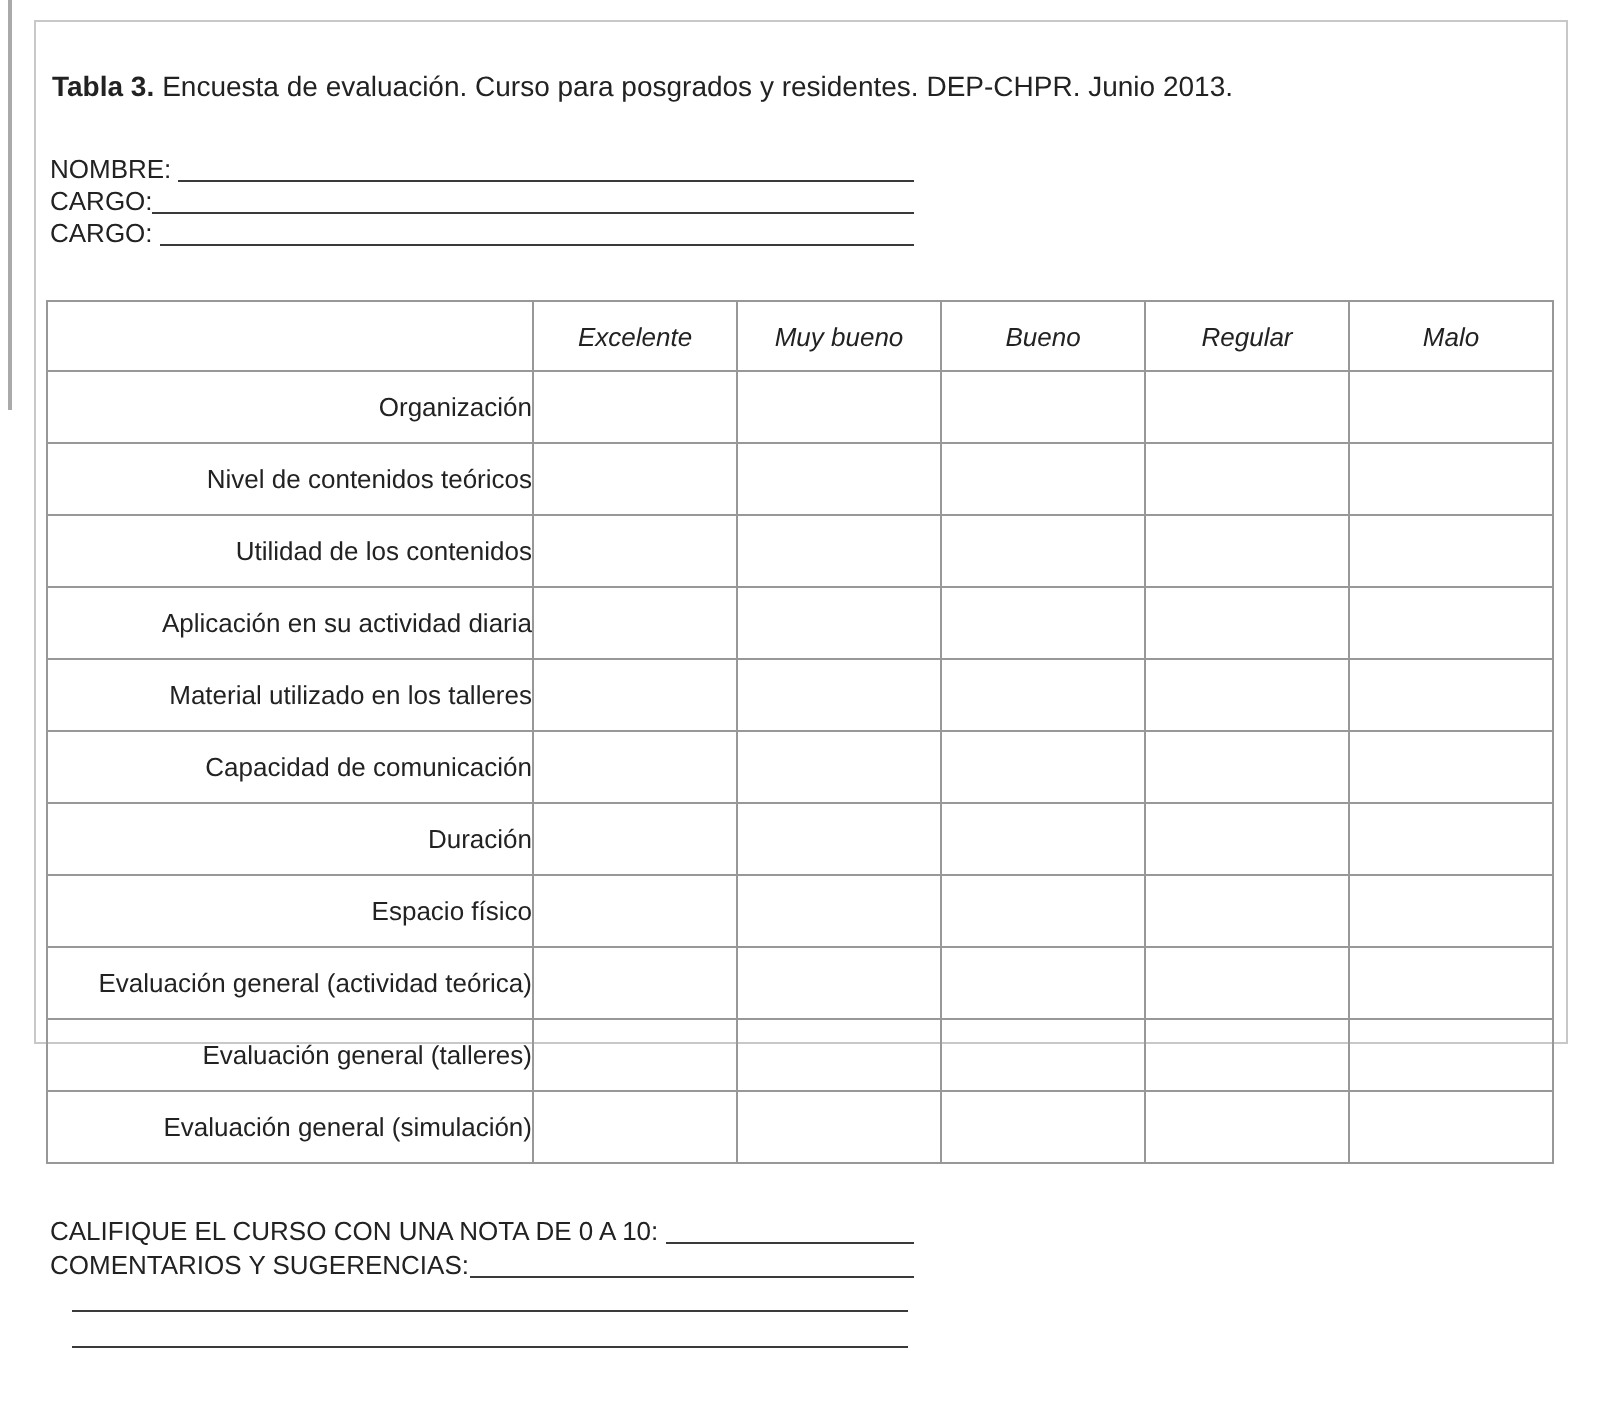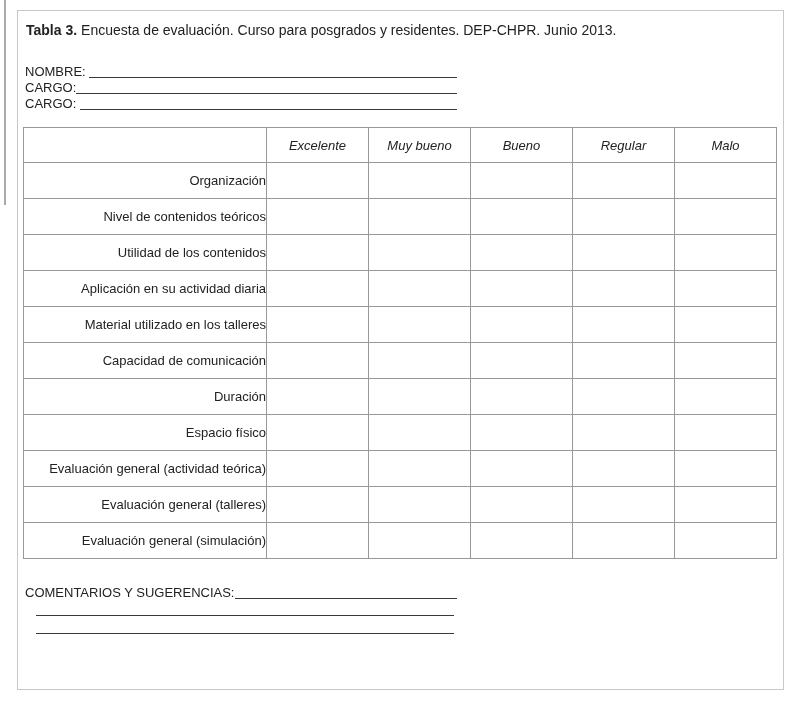--- a/index.html
+++ b/index.html
@@ -13,24 +13,24 @@
   }
   .column-rule {
     position: absolute;
     left: 4px; top: 0;
     width: 2px; height: 205px;
     background: #aaaaaa;
   }
   .figure-frame {
     position: absolute;
     left: 17px; top: 10px;
-    width: 767px; height: 680px;
+    width: 767px; height: 512px;
     border: 1px solid #c8c8c8;
     background: #ffffff;
-    padding: 0 7px;
+    padding: 13px 7px;
   }
   .caption {
     margin-top: 11px;
     margin-left: 1px;
     font-size: 14px;
     line-height: 16px;
     color: #222222;
   }
   .caption .cap-label { font-weight: bold; }
   .caption .cap-text { margin-left: 4px; font-weight: normal; }
@@ -44,21 +44,21 @@
     align-items: flex-end;
   }
   .field-row .field-label { white-space: pre; }
   .field-row .blank-line {
     flex: 1;
     border-bottom: 1.5px solid #3a3a3a;
     margin-bottom: 2px;
   }
 
   table.survey {
-    margin-top: 15px;
+    margin-top: 25px;
     margin-left: -2px;
     border-collapse: collapse;
     table-layout: fixed;
     width: 753px;
     font-size: 13px;
   }
   table.survey th, table.survey td {
     border: 1px solid #989898;
   }
   table.survey th {
@@ -214,20 +214,24 @@
           <td></td>
           <td></td>
           <td></td>
           <td></td>
       </tr>
     </tbody>
   </table>
 
   <div class="footer-block">
     <div class="field-row">
+      <span class="field-label">CALIFIQUE EL CURSO CON UNA NOTA DE 0 A 10: </span>
+      <span class="blank-line"></span>
+    </div>
+    <div class="field-row">
       <span class="field-label">COMENTARIOS Y SUGERENCIAS:</span>
       <span class="blank-line"></span>
     </div>
     <div class="extra-line"></div>
     <div class="extra-line"></div>
   </div>
 
 </div>
 
 </body></html>

